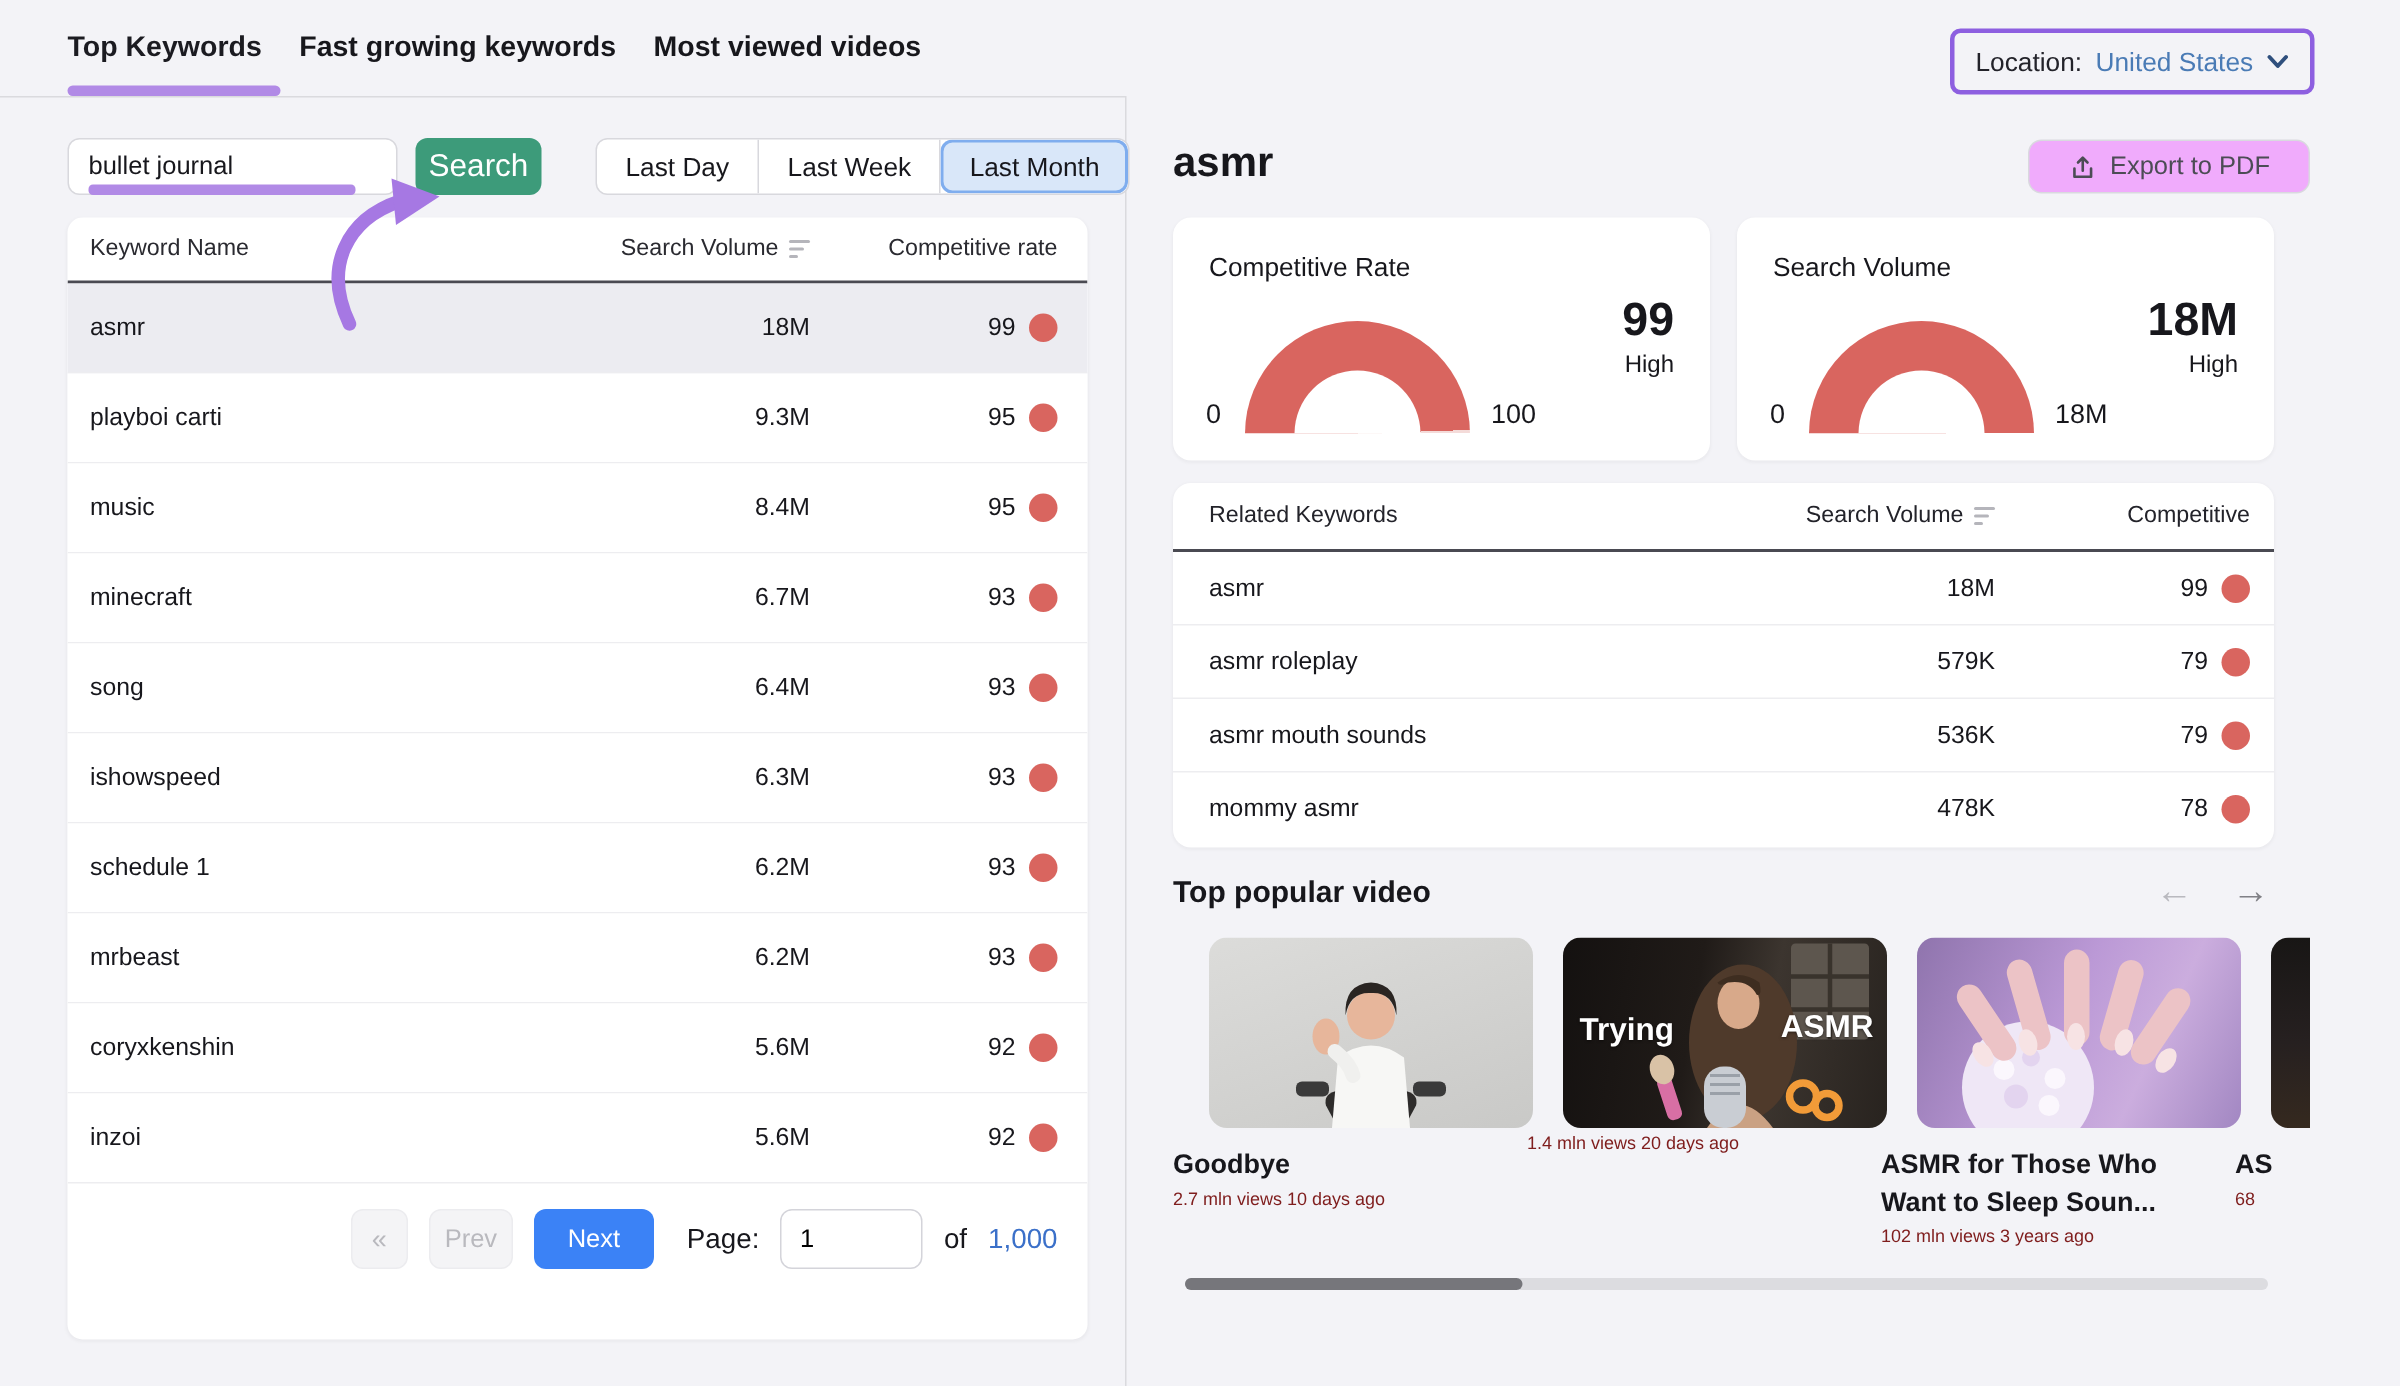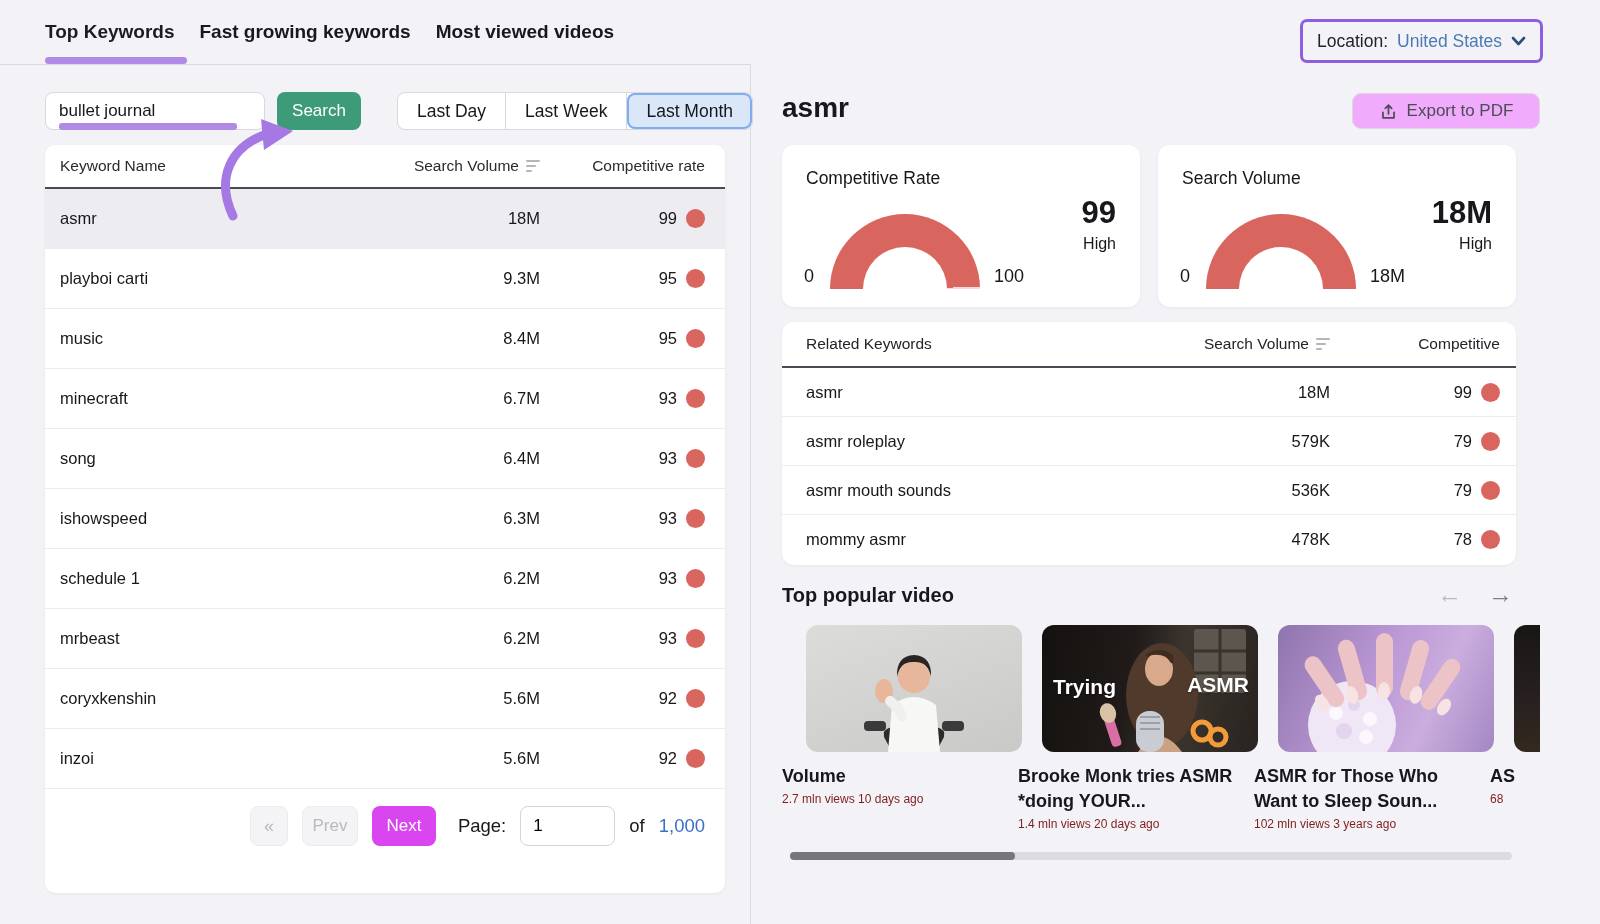--- a/index.html
+++ b/index.html
@@ -23,21 +23,21 @@
     border:3px solid #8d5fe0; border-radius:7px; display:flex; align-items:center; justify-content:center; gap:9px; cursor:pointer; }
   .loc-label { font-size:17.5px; color:#23232a; }
   .loc-value { font-size:17.5px; color:#4a7bb5; }
   .loc-chevron { width:15px; height:10px; }
 
   
   .search-input { position:absolute; left:45px; top:92px; width:220px; height:38px; border:1px solid #d8d8dd;
     border-radius:8px; background:#fff; padding:0 13px; font-size:17px; font-family:"Liberation Sans",sans-serif; color:#17171c; }
   .search-underline { position:absolute; left:59px; top:123px; width:178px; height:7px; background:#b18ae6; border-radius:3px; z-index:4; }
   .search-btn { position:absolute; left:277px; top:92px; width:84px; height:38px; background:#3d9b7a; color:#fff;
-    border:none; border-radius:8px; font-size:17px; font-family:"Liberation Sans",sans-serif; cursor:pointer; }
+    border:none; border-radius:8px; font-size:21px; font-family:"Liberation Sans",sans-serif; cursor:pointer; }
   .segmented { position:absolute; left:397px; top:92px; height:38px; display:flex; background:#fff;
     border:1px solid #d8d8dd; border-radius:8px; overflow:hidden; }
   .seg { padding:0 19px; line-height:36px; font-size:17.5px; color:#17171c; cursor:pointer; border-right:1px solid #d8d8dd; }
   .seg:last-child { border-right:none; }
   .seg.selected { background:#d9e7f9; box-shadow:inset 0 0 0 2px #7fadee; border-radius:8px; }
 
   .annot-arrow { position:absolute; left:205px; top:118px; z-index:6; pointer-events:none; }
 
   
   .table-card { position:absolute; left:45px; top:145px; width:680px; height:748px; background:#fff;
@@ -52,21 +52,21 @@
   .c-rate { width:165px; display:flex; justify-content:flex-end; align-items:center; }
   .dot { width:19px; height:19px; border-radius:50%; background:#d9655f; margin-left:9px; flex:none; }
   .sort-icon { display:inline-flex; flex-direction:column; gap:2.5px; align-items:flex-start; }
   .sort-icon i { display:block; height:2.5px; background:#b5b5bb; border-radius:1px; }
   .sort-icon i:nth-child(1){ width:14px; } .sort-icon i:nth-child(2){ width:10px; } .sort-icon i:nth-child(3){ width:6px; }
 
   .t-pager { height:104px; display:flex; align-items:flex-start; justify-content:flex-end; padding:17px 20px 0 0; gap:14px; }
   .pg-btn { height:40px; border-radius:8px; font-size:17px; font-family:"Liberation Sans",sans-serif; cursor:pointer; }
   .pg-first { width:38px; background:#f4f4f6; color:#b9b9be; border:1px solid #ececef; font-size:18px; }
   .pg-prev  { width:56px; background:#f4f4f6; color:#b9b9be; border:1px solid #ececef; }
-  .pg-next  { width:64px; background:#d946ef; color:#fff; border:none; }
+  .pg-next  { width:80px; background:#3b82f6; color:#fff; border:none; }
   .pg-label { font-size:18.5px; line-height:40px; margin-left:8px; }
   .pg-input { width:95px; height:40px; border:1px solid #d4d4da; border-radius:8px; padding:0 12px;
     font-size:17px; font-family:"Liberation Sans",sans-serif; }
   .pg-of { font-size:18.5px; line-height:40px; }
   .pg-total { font-size:18.5px; line-height:40px; color:#3b70c9; cursor:pointer; }
 
   
   .rp-title { position:absolute; left:782px; top:92px; font-size:28px; font-weight:700; }
   .export-btn { position:absolute; left:1352px; top:93px; width:188px; height:36px; background:#f0abfc;
     border:1px solid #d9d9df; border-radius:9px; color:#4c4c55; font-size:17px; font-family:"Liberation Sans",sans-serif;
@@ -347,21 +347,21 @@
           <rect x="58" y="96" width="22" height="10" rx="4" fill="#3a3a3a"></rect>
           <rect x="136" y="96" width="22" height="10" rx="4" fill="#3a3a3a"></rect>
           <path d="M86,127 L78,112 Q76,104 86,102 L130,102 Q140,104 138,112 L130,127 Z" fill="#2e2c2b"></path>
           <path d="M82,127 L86,80 Q108,64 130,80 L134,127 Z" fill="#f7f7f5"></path>
           <ellipse cx="78" cy="66" rx="9" ry="12" fill="#e7b69b"></ellipse>
           <path d="M84,76 Q94,84 96,92" stroke="#f0f0ee" stroke-width="10" fill="none" stroke-linecap="round"></path>
           <circle cx="108" cy="52" r="16" fill="#e7b69b"></circle>
           <path d="M91,52 Q90,31 108,30 Q126,31 125,52 Q122,36 108,37 Q94,36 91,52 Z" fill="#2a2522"></path>
         </svg>
       </div>
-      <div class="v-title">Volume</div>
+      <div class="v-title">Goodbye</div>
       <div class="v-meta">2.7 mln views 10 days ago</div>
     </div>
 
     <div class="v-card">
       <div class="v-thumb th2">
         <svg viewBox="0 0 216 127">
           <rect x="152" y="4" width="52" height="64" rx="3" fill="#5d564e"></rect>
           <path d="M178 4 V68 M152 26 H204 M152 48 H204" stroke="#39332c" stroke-width="3"></path>
           <ellipse cx="120" cy="70" rx="36" ry="52" fill="#4f3a2b"></ellipse>
           <ellipse cx="117" cy="44" rx="14" ry="17" fill="#d8a98a"></ellipse>
@@ -370,21 +370,20 @@
           <rect x="94" y="86" width="28" height="41" rx="13" fill="#c9cdd3"></rect>
           <path d="M98 92 H118 M98 98 H118 M98 104 H118" stroke="#9aa0a8" stroke-width="2"></path>
           <rect x="66" y="92" width="10" height="30" rx="4" fill="#d86fa4" transform="rotate(-18 71 107)"></rect>
           <ellipse cx="66" cy="88" rx="8" ry="10" fill="#d9c2a6" transform="rotate(-18 66 88)"></ellipse>
           <circle cx="160" cy="106" r="9" fill="none" stroke="#f29b38" stroke-width="5"></circle>
           <circle cx="176" cy="112" r="8" fill="none" stroke="#f29b38" stroke-width="5"></circle>
         </svg>
         <span class="ov-left">Trying</span>
         <span class="ov-right">ASMR</span>
       </div>
-      <div class="v-title">Brooke Monk tries ASMR *doing YOUR...</div>
       <div class="v-meta">1.4 mln views 20 days ago</div>
     </div>
 
     <div class="v-card">
       <div class="v-thumb th3">
         <svg viewBox="0 0 216 127">
           <circle cx="74" cy="100" r="44" fill="#efe7f6"></circle>
           <circle cx="58" cy="88" r="7" fill="#fbf7fd"></circle>
             <circle cx="76" cy="80" r="6" fill="#e3d4ef"></circle>
           <circle cx="92" cy="94" r="7" fill="#fbf7fd"></circle>

